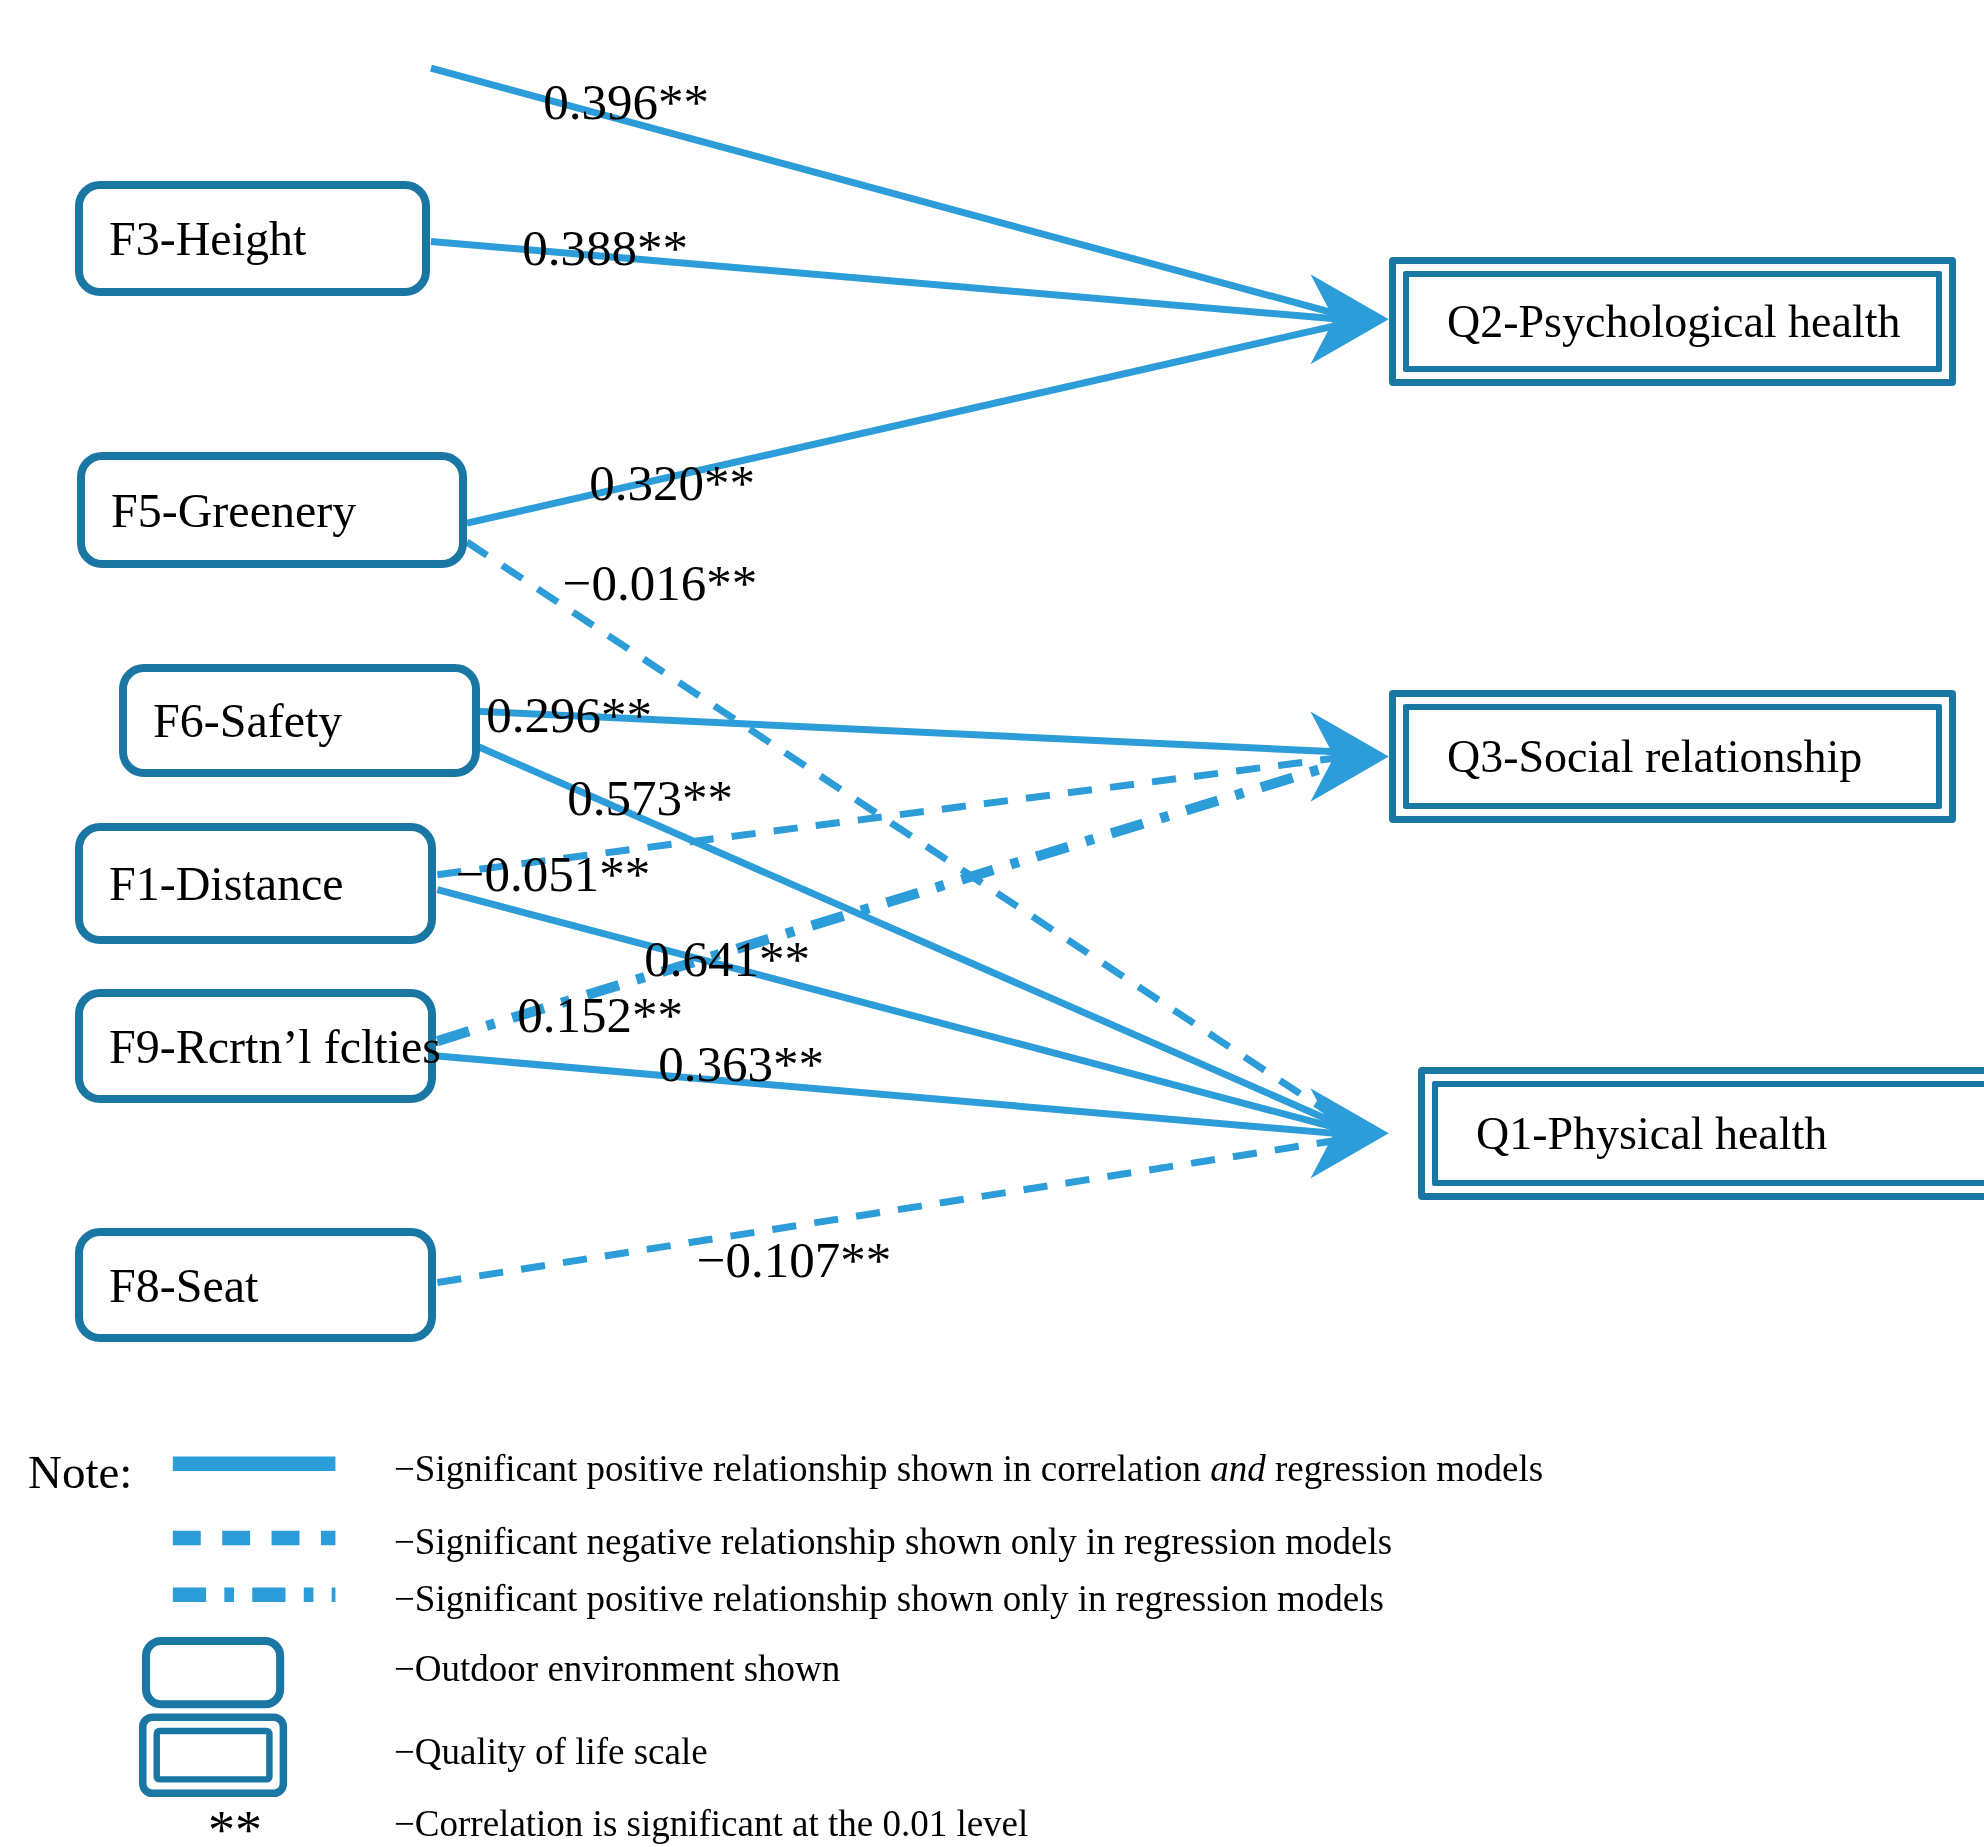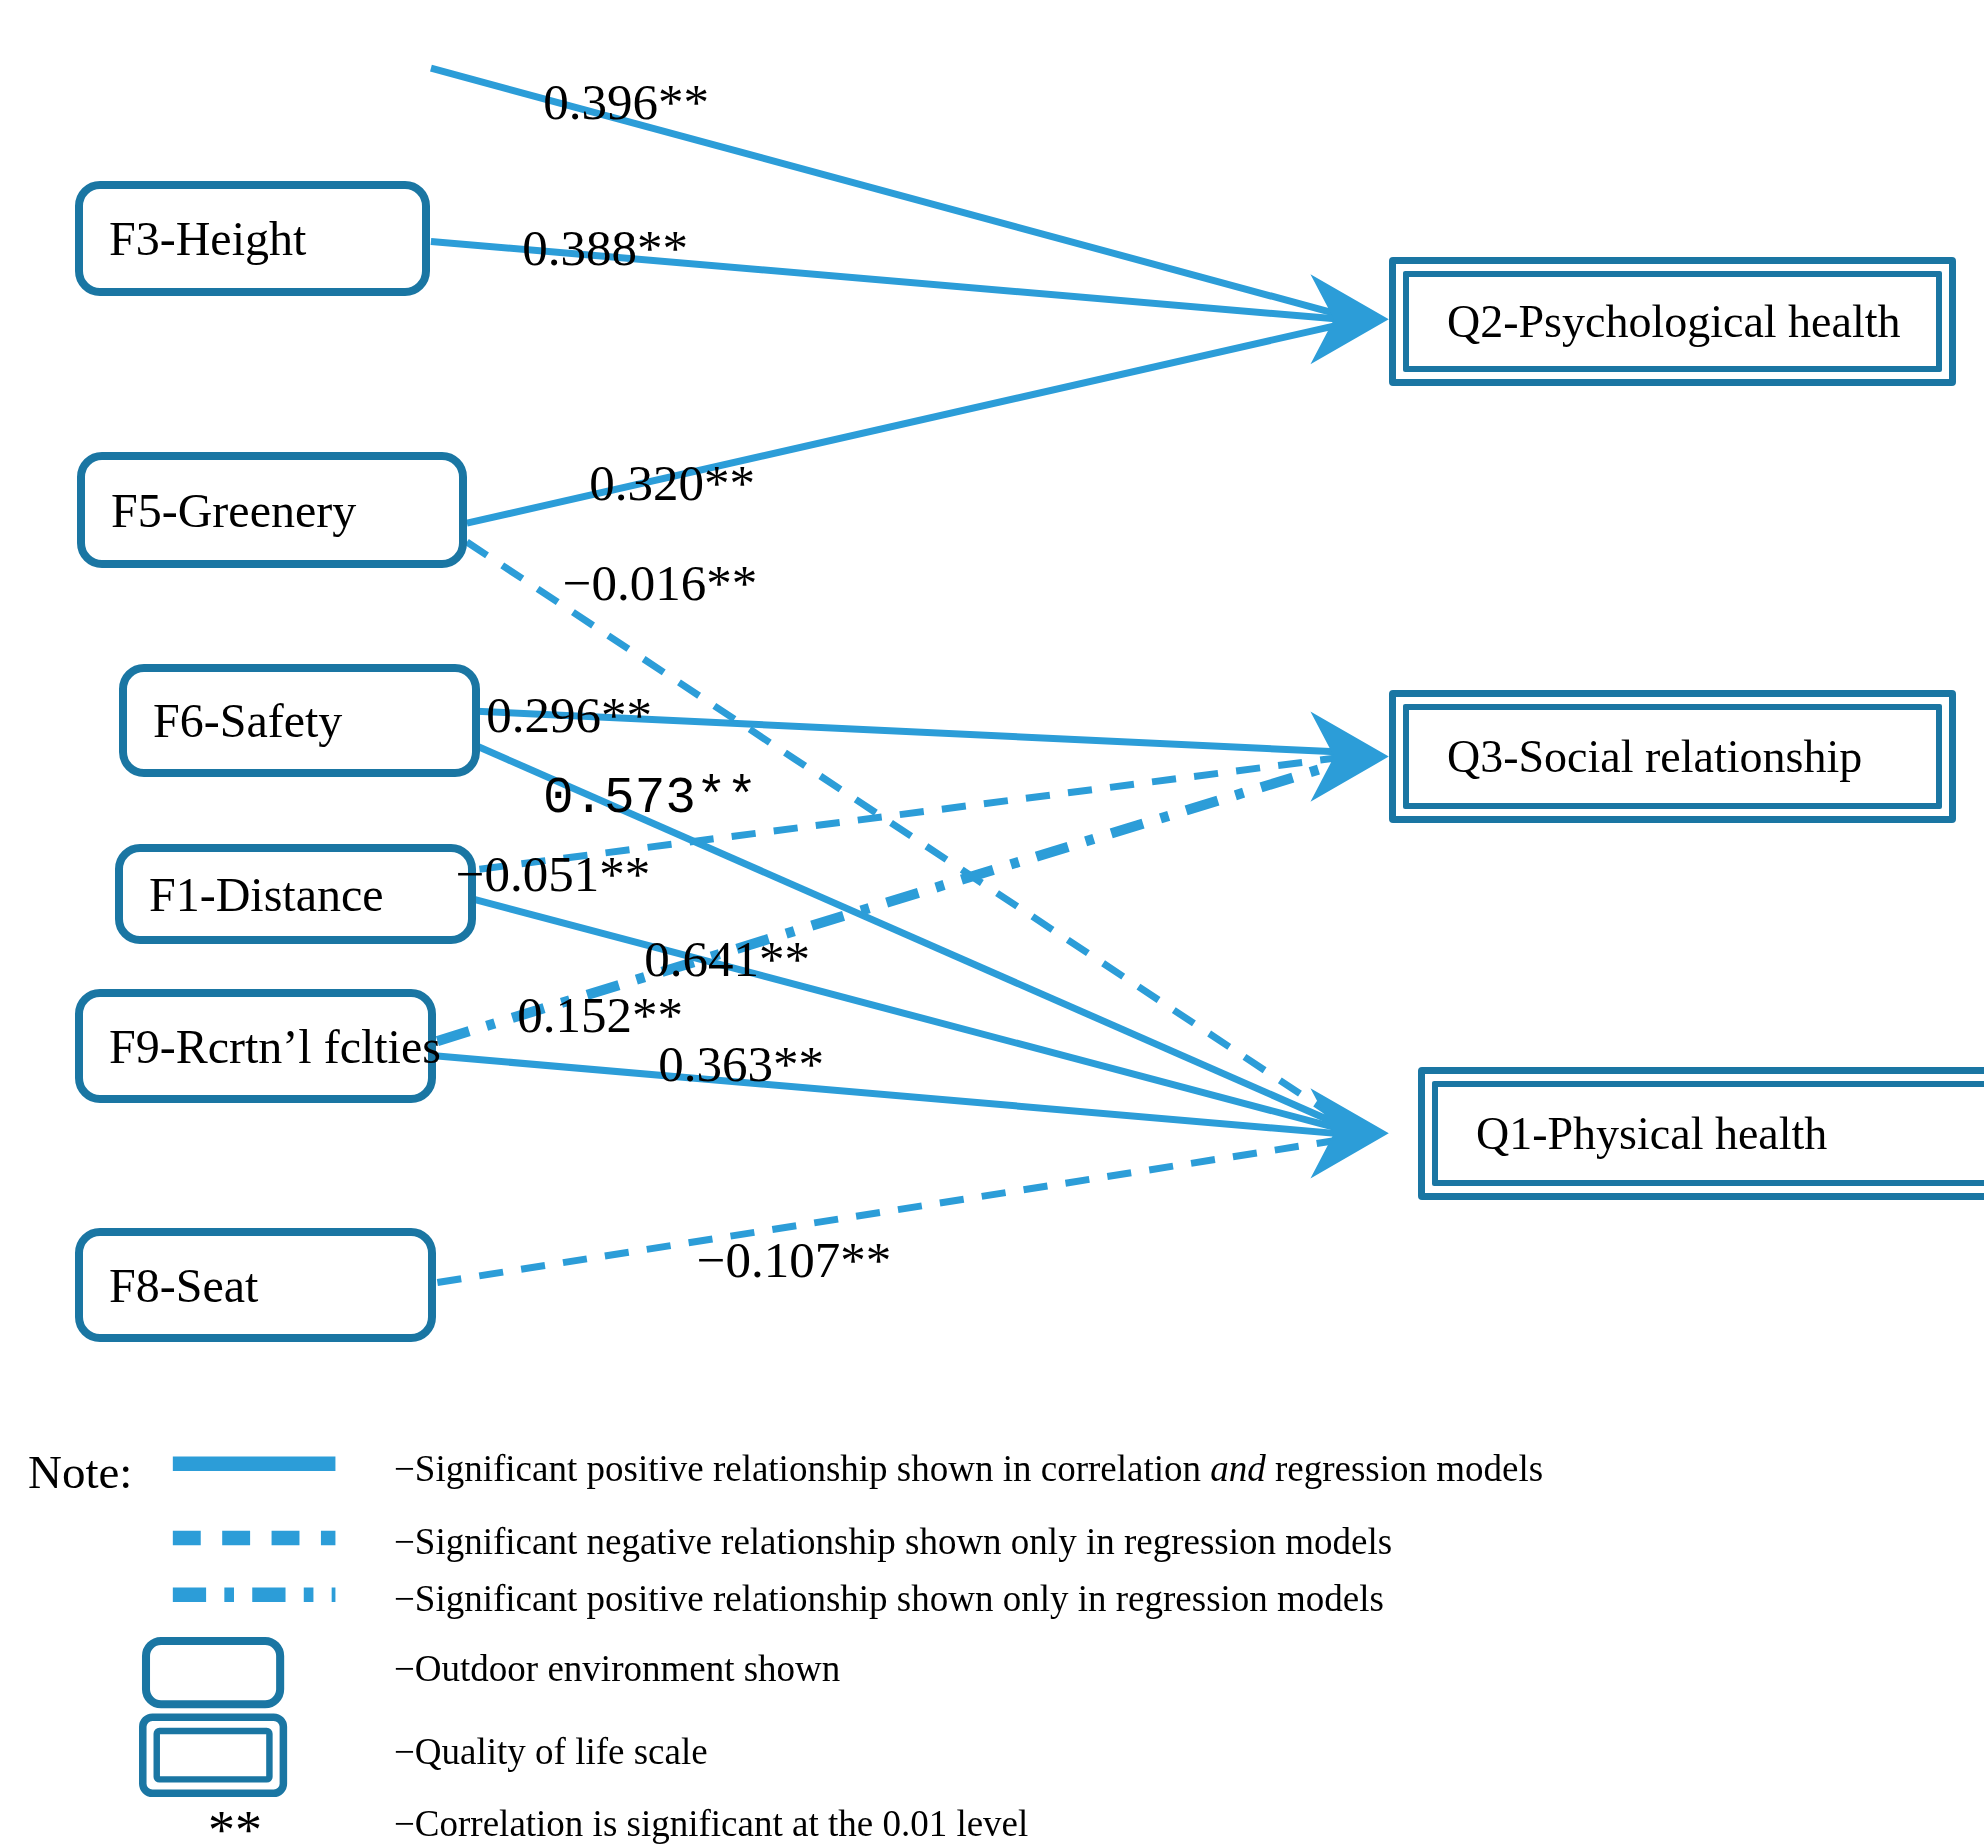--- a/index.html
+++ b/index.html
@@ -107,21 +107,21 @@
 
   <div class="fbox" style="left:75px;top:181px;width:355px;height:115px;">
       <span>F3-Height</span>
     </div>
   <div class="fbox" style="left:77px;top:452px;width:390px;height:116px;">
       <span>F5-Greenery</span>
     </div>
   <div class="fbox" style="left:75px;top:664px;width:361px;height:113px;margin-left:44px;">
       <span>F6-Safety</span>
     </div>
-  <div class="fbox" style="left:75px;top:844px;width:361px;height:100px;margin-left:40px;">
+  <div class="fbox" style="left:75px;top:823px;width:361px;height:121px;">
       <span>F1-Distance</span>
     </div>
   <div class="fbox" style="left:75px;top:989px;width:361px;height:114px;">
       <span>F9-Rcrtn’l fclties</span>
     </div>
   <div class="fbox" style="left:75px;top:1228px;width:361px;height:114px;">
       <span>F8-Seat</span>
     </div>
 
   <div class="qbox" style="left:1389px;top:257px;width:567px;height:129px;">
@@ -138,21 +138,21 @@
     <div class="qbox-inner">
         <span>Q1-Physical health</span>
       </div>
   </div>
 
   <div class="coef" style="left:626px;top:102px;">0.396**</div>
   <div class="coef" style="left:605px;top:248px;">0.388**</div>
   <div class="coef" style="left:672px;top:483px;">0.320**</div>
   <div class="coef" style="left:660px;top:583px;">−0.016**</div>
   <div class="coef" style="left:569px;top:715px;font-family:Liberation Serif, serif;">0.296**</div>
-  <div class="coef" style="left:650px;top:798px;font-family:Liberation Mono, monospace;">0.573**</div>
+  <div class="coef" style="left:650px;top:798px;">0.573**</div>
   <div class="coef" style="left:553px;top:874px;">−0.051**</div>
   <div class="coef" style="left:727px;top:959px;">0.641**</div>
   <div class="coef" style="left:600px;top:1015px;">0.152**</div>
   <div class="coef" style="left:741px;top:1064px;">0.363**</div>
   <div class="coef" style="left:794px;top:1260px;">−0.107**</div>
 
   <div class="legend-note" style="left:28px;top:1445px;">Note:</div>
 
   <div class="legend-text" style="left:394px;top:1447px;"><span>−Significant positive relationship shown in correlation </span><span class="italic">and</span><span> regression models</span></div>
   <div class="legend-text" style="left:394px;top:1520px;">−Significant negative relationship shown only in regression models</div>

